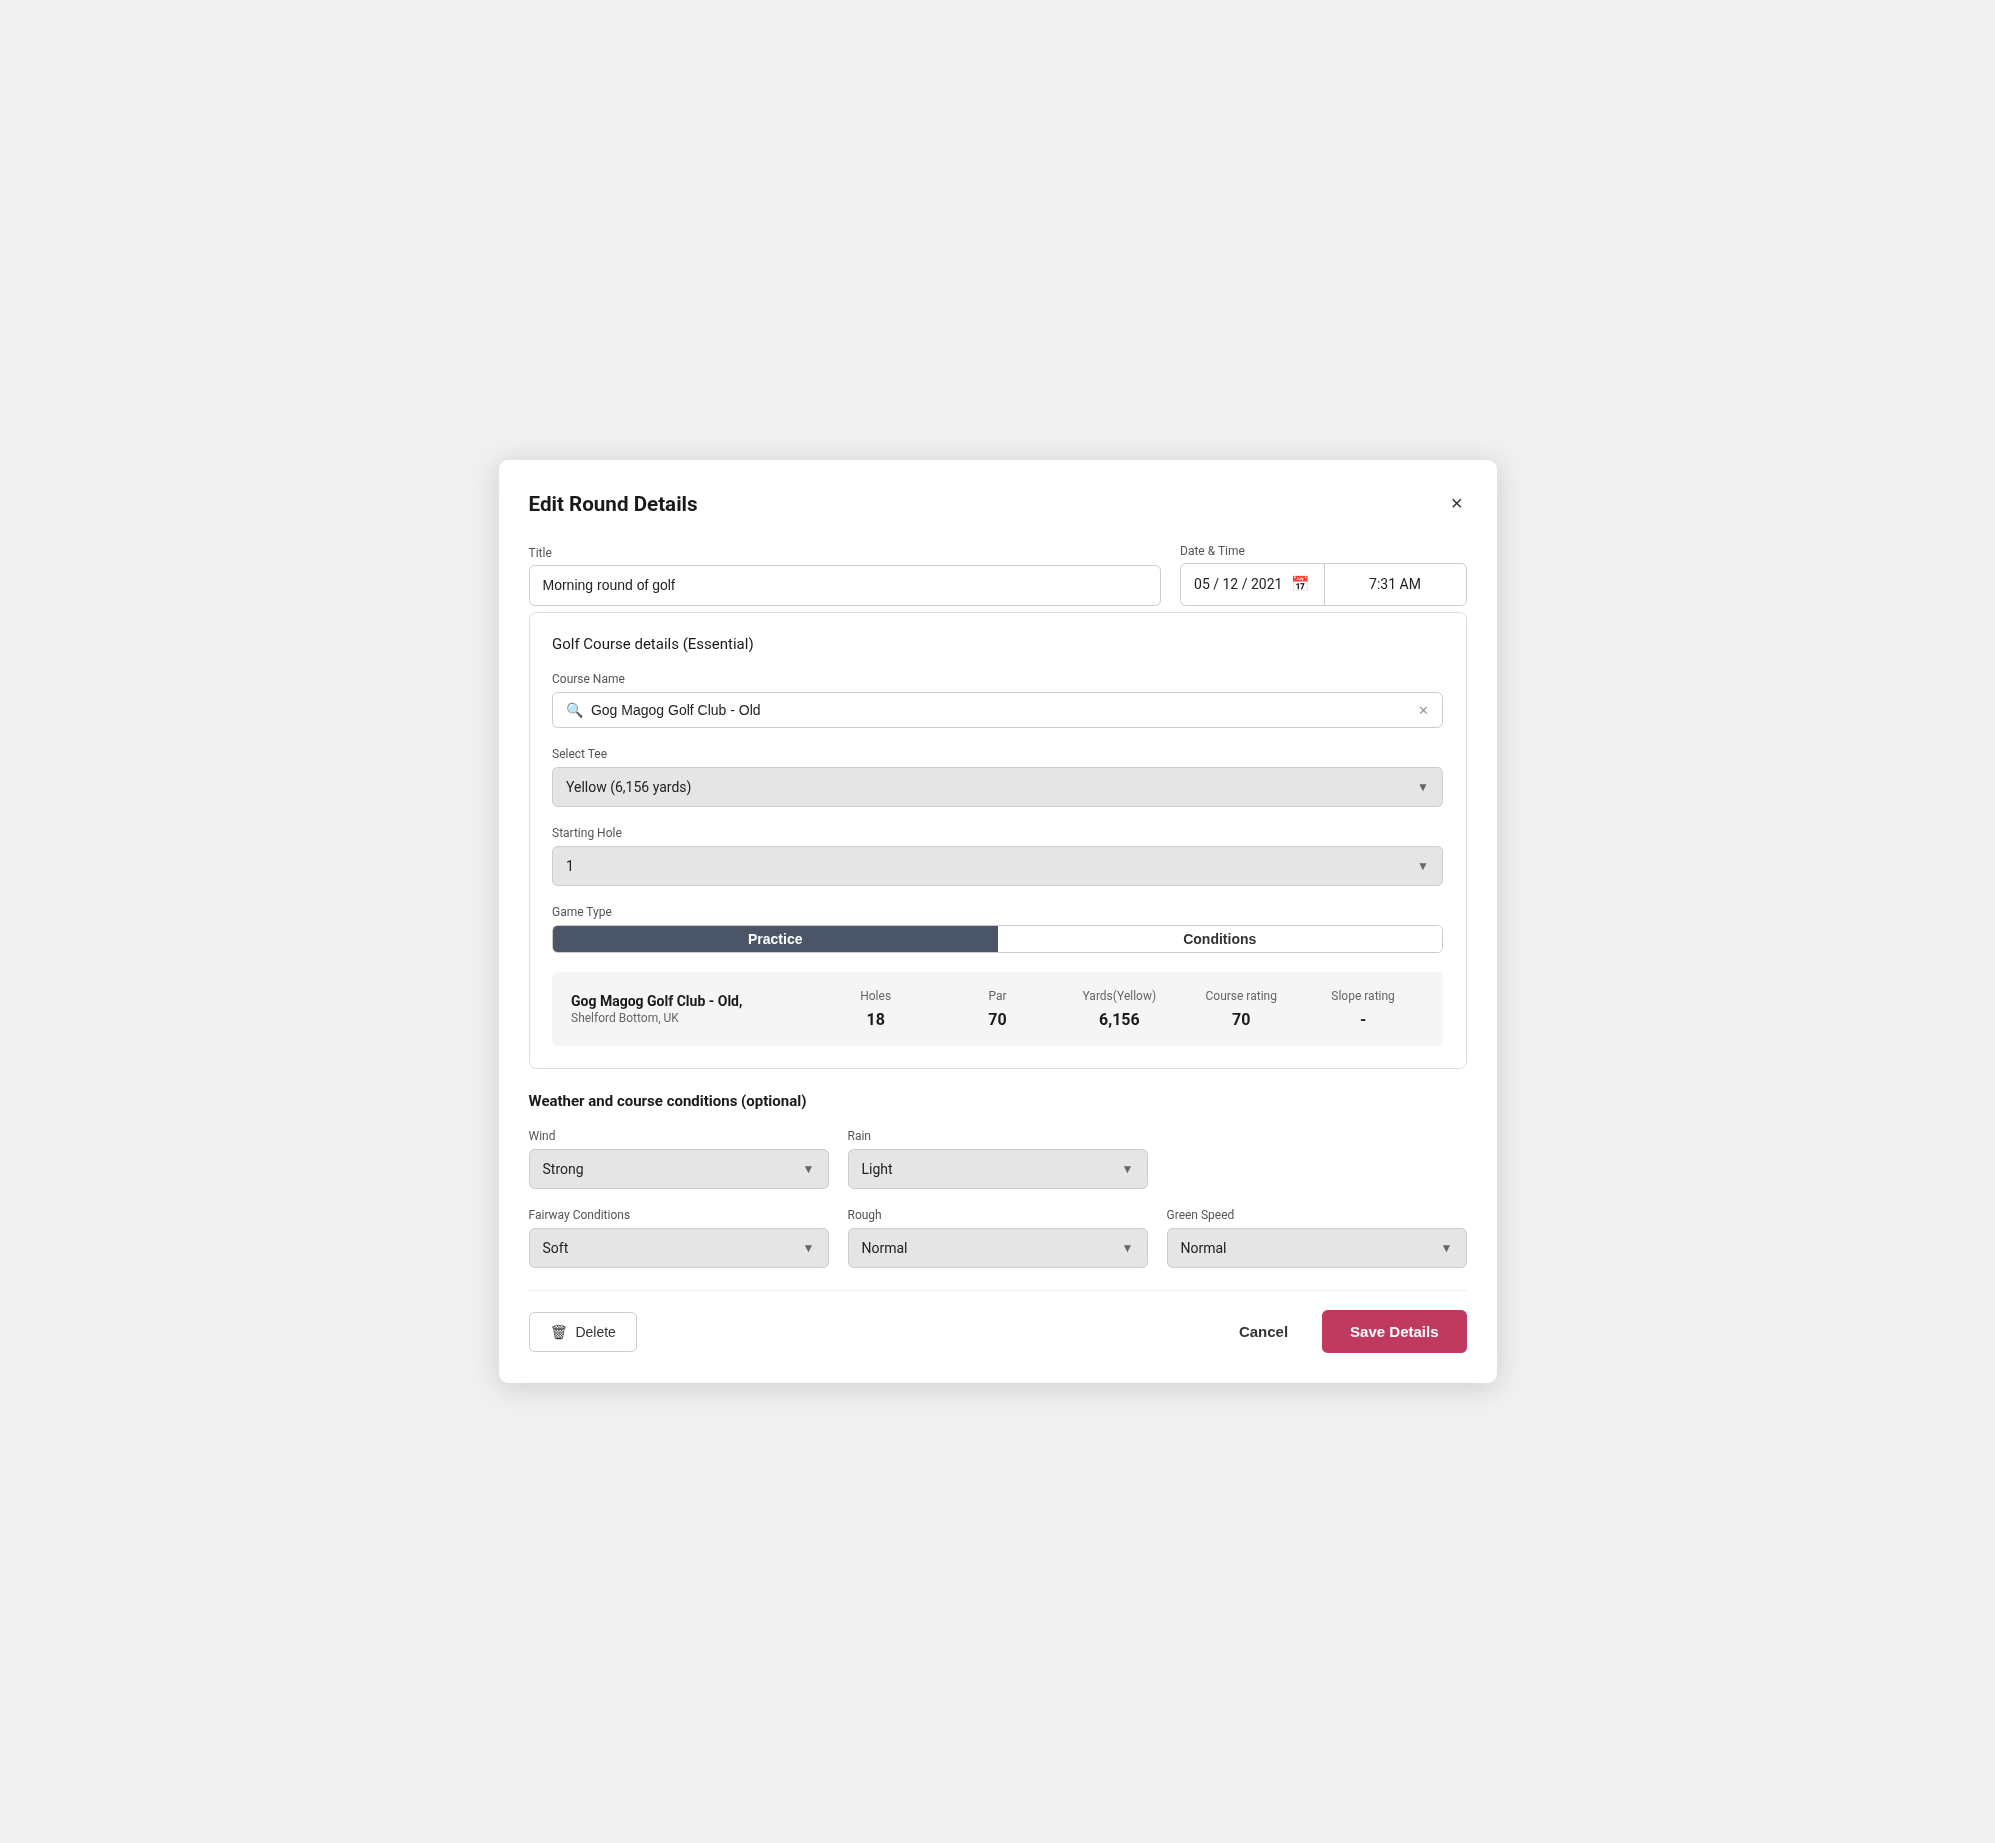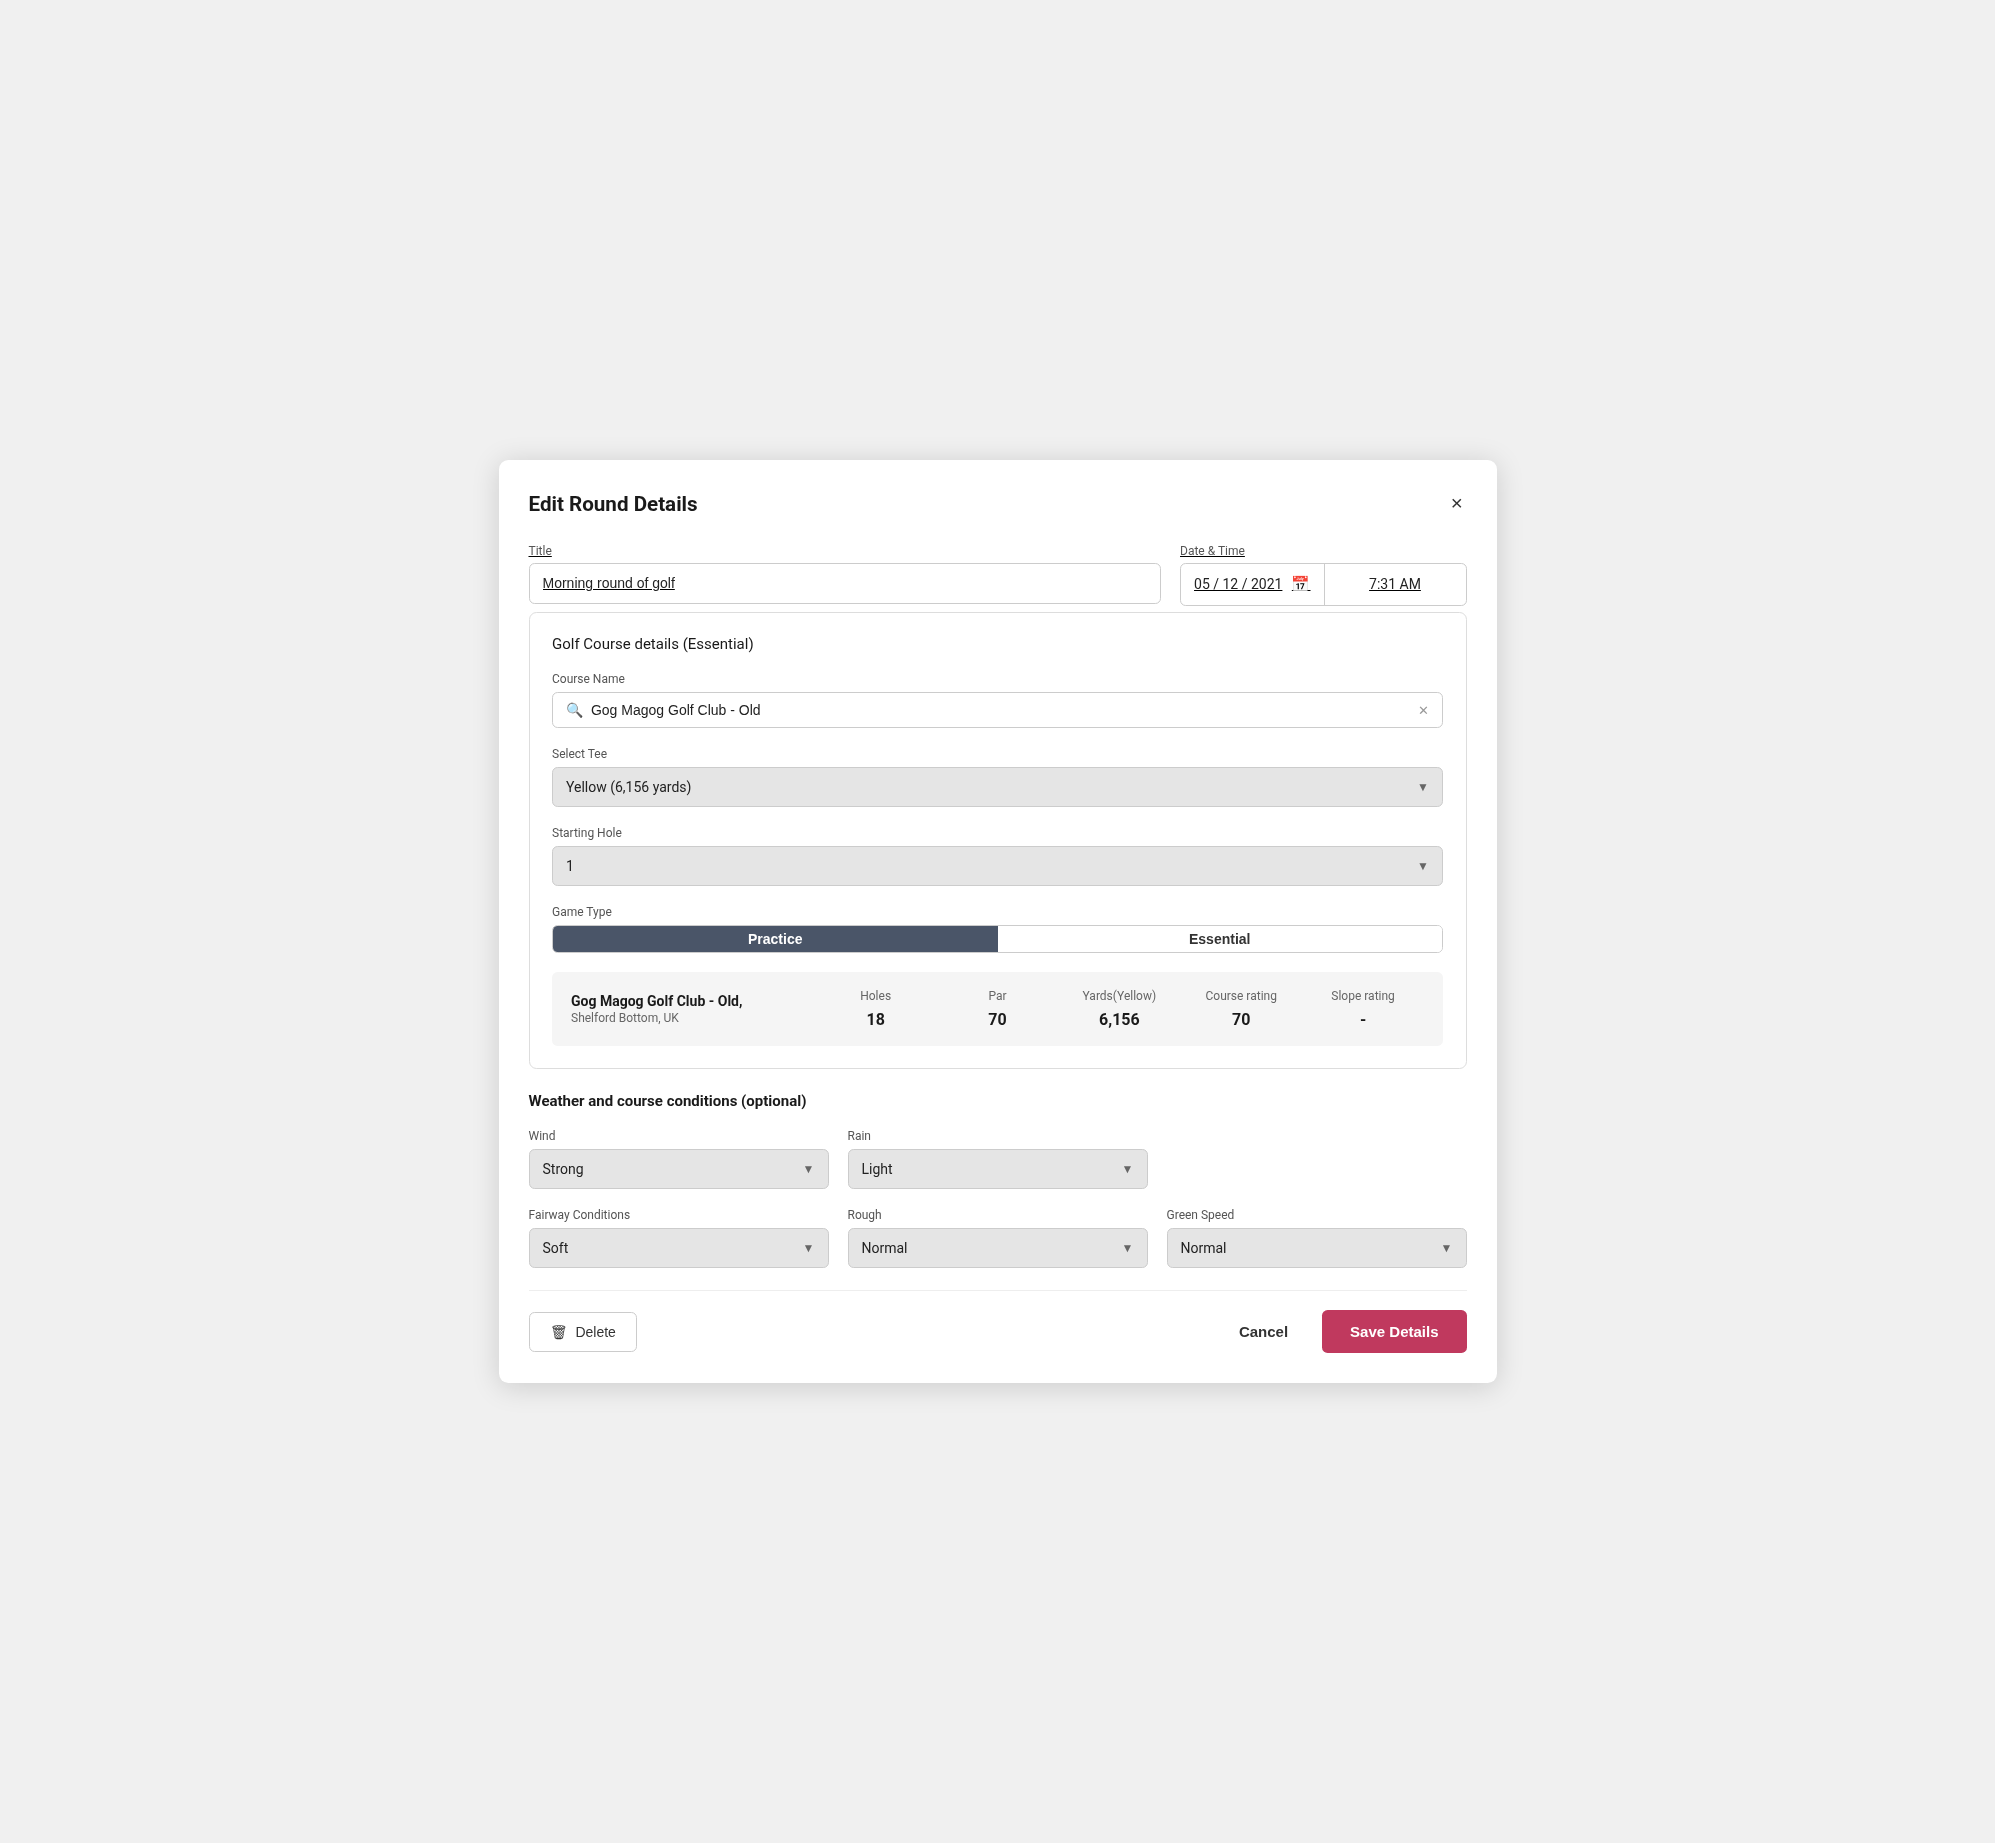--- a/index.html
+++ b/index.html
@@ -36,21 +36,21 @@
       font-size: 20.6px;
       cursor: pointer;
       color: #333;
       line-height: 1;
       padding: 3.7px;
     }
     .top-fields {
       display: flex;
       gap: 19px;
       margin-bottom: 6px;
-      text-decoration: underline;
+      align-items: flex-end;
     }
     .field-group {
       display: flex;
       flex-direction: column;
       gap: 5.6px;
     }
     .field-label {
       font-size: 12px;
       color: #555;
     }
@@ -332,21 +332,21 @@
         <div class="select-field">
           <span>1</span>
           <span class="chevron-icon">▼</span>
         </div>
       </div>
 
       <div class="field-group">
         <label class="field-label">Game Type</label>
         <div class="game-type-toggle">
           <button class="toggle-btn active">Practice</button>
-          <button class="toggle-btn inactive">Essential</button>
+          <button class="toggle-btn inactive">Conditions</button>
         </div>
       </div>
     </div>
 
     <div class="course-info-box">
       <div class="course-info-name">
         <div class="name">Gog Magog Golf Club - Old,</div>
         <div class="location">Shelford Bottom, UK</div>
       </div>
       <div class="course-stat">

